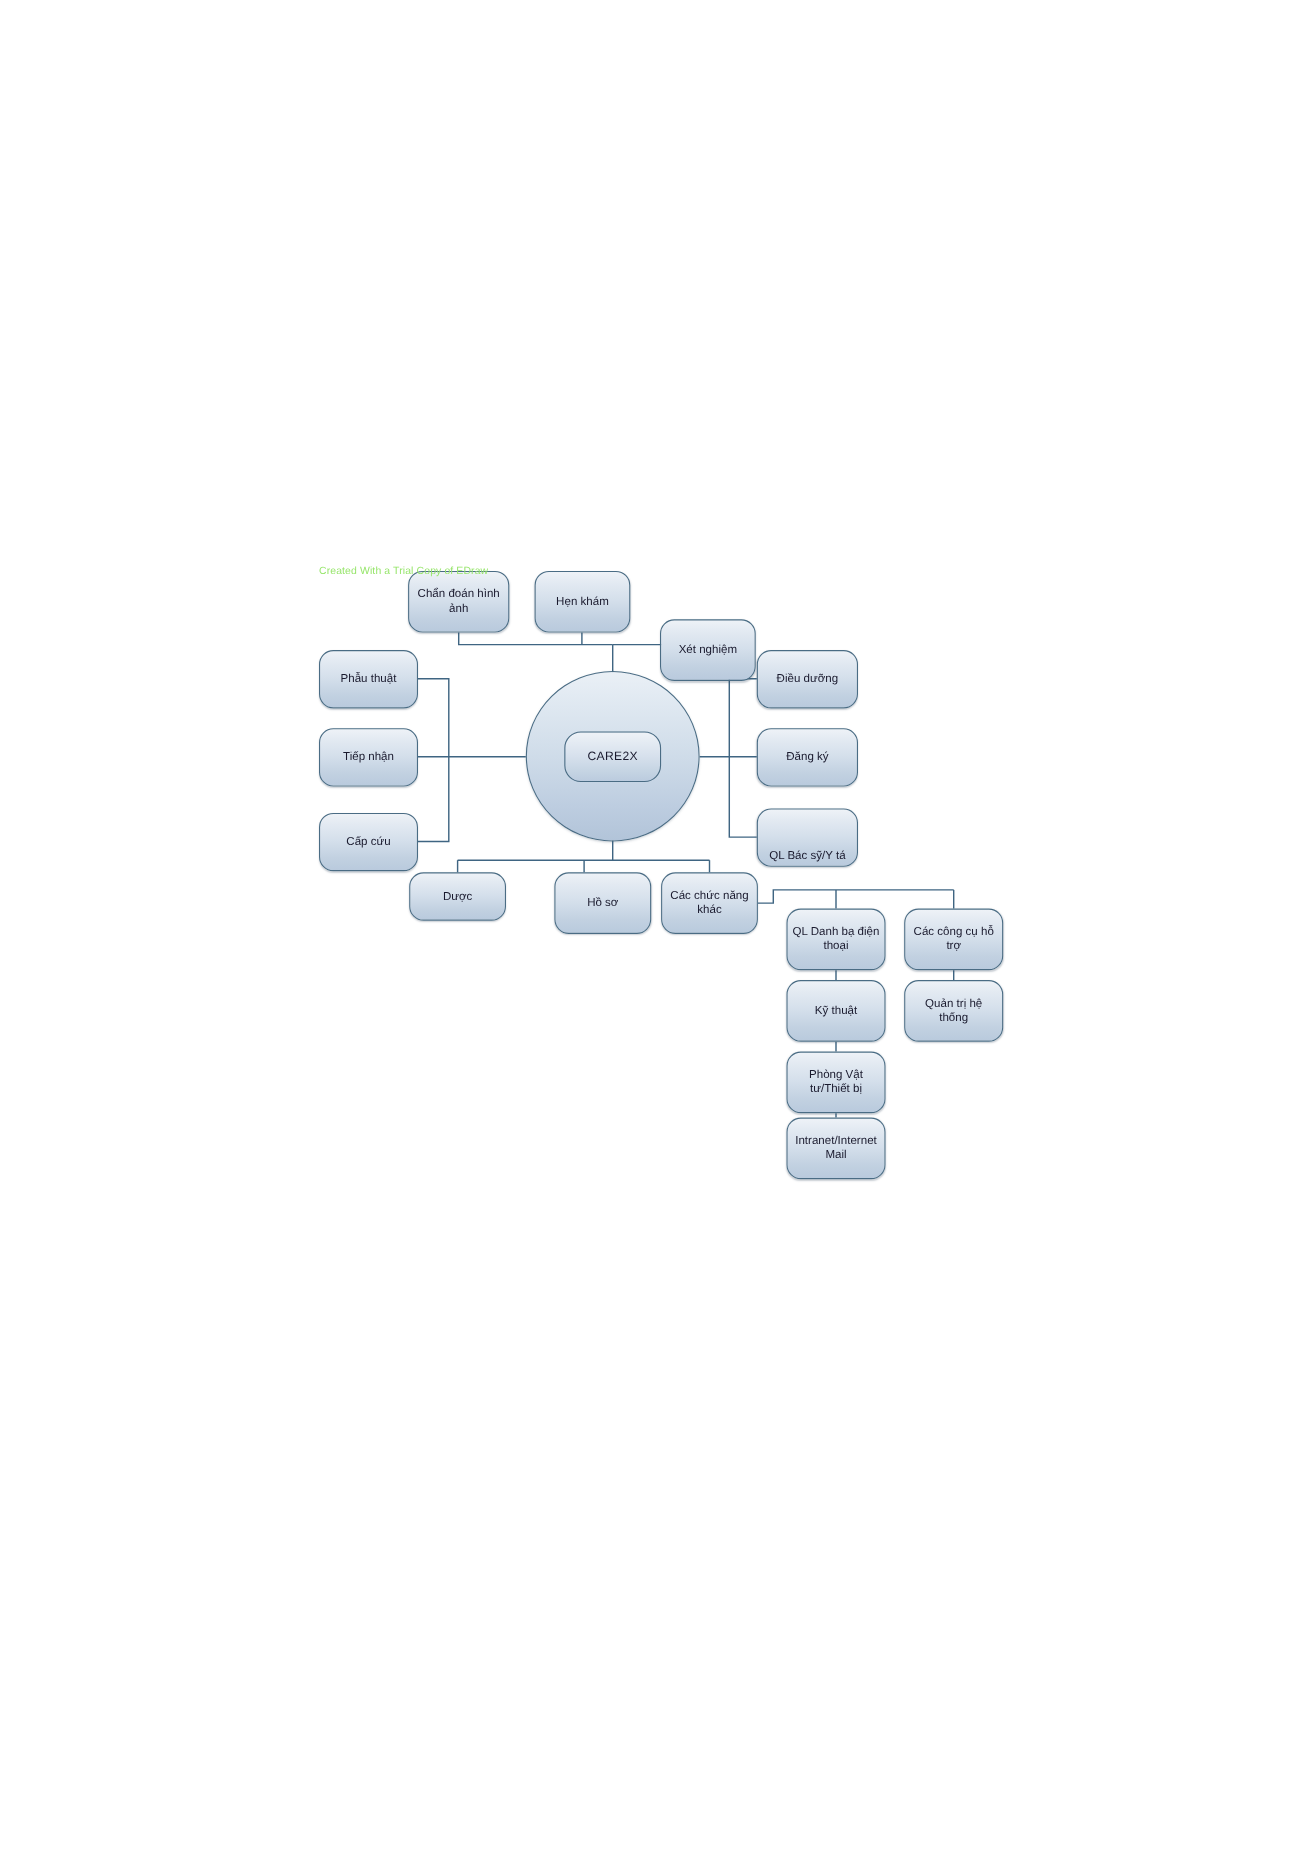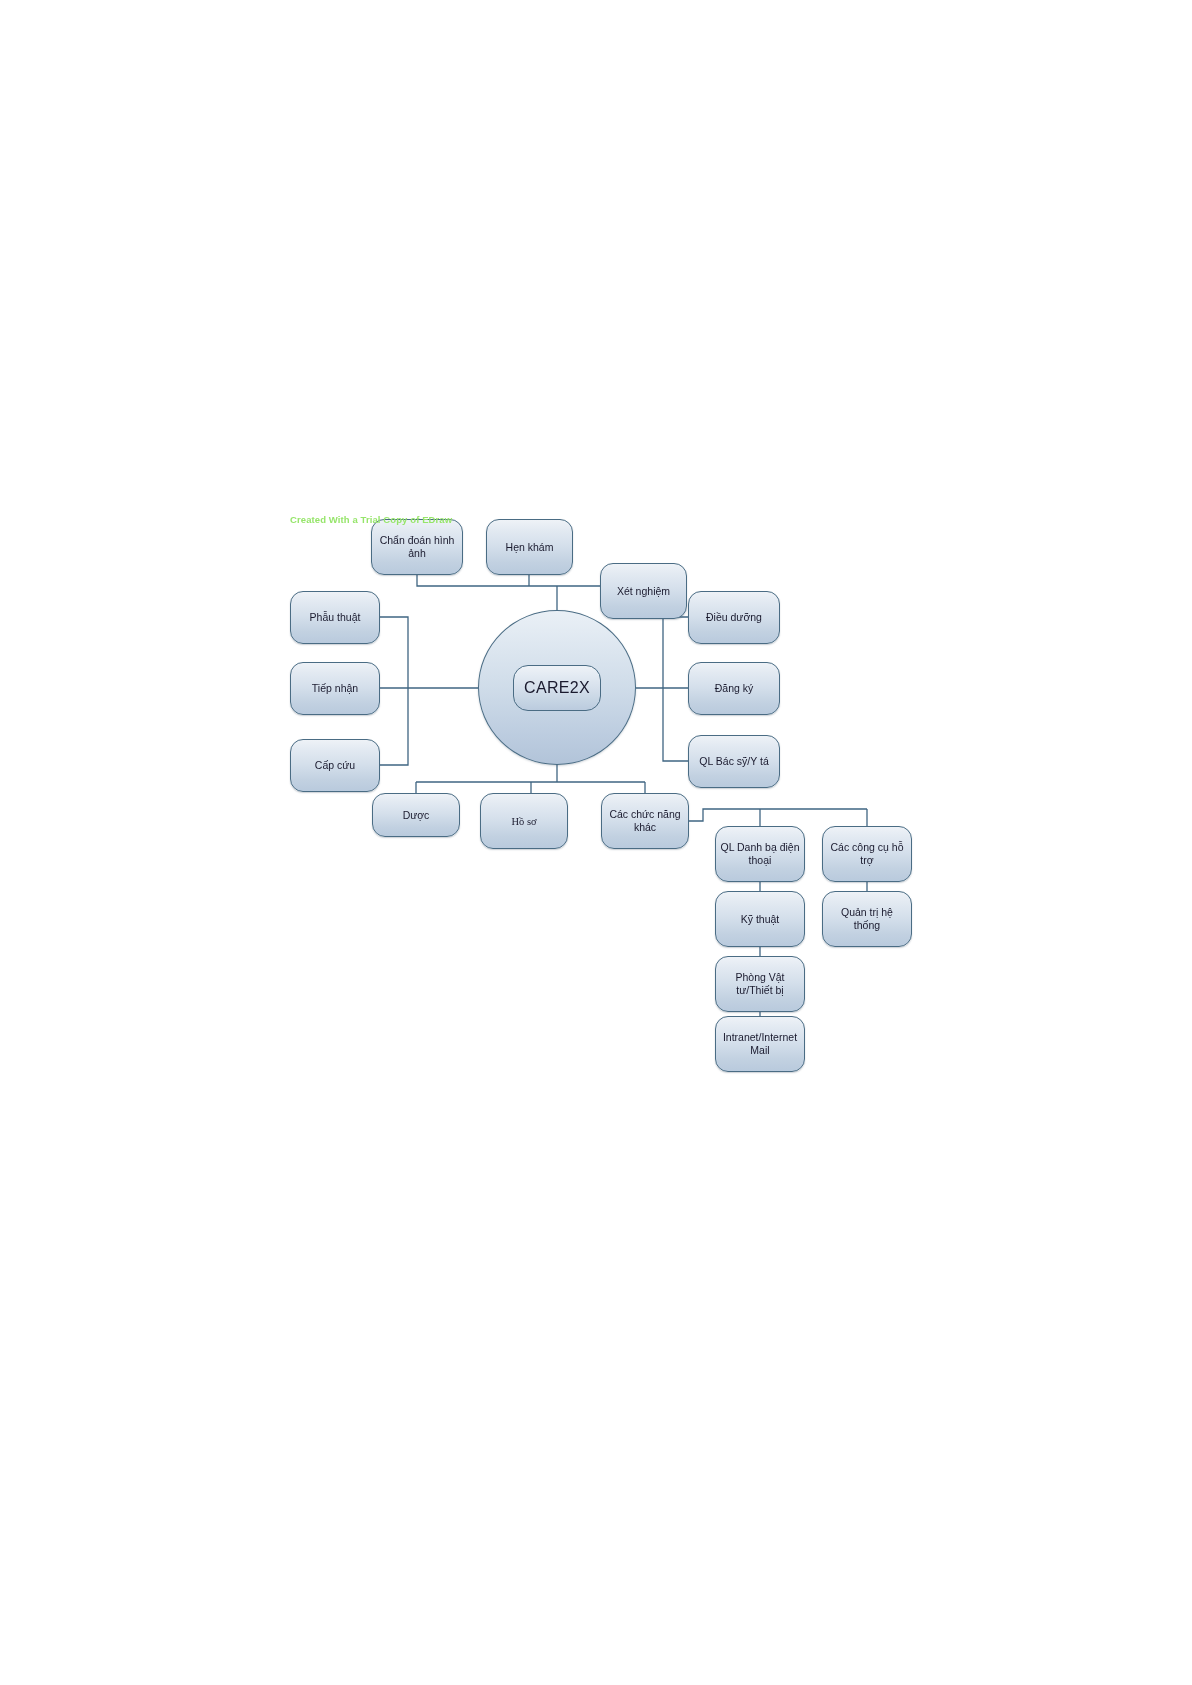--- a/index.html
+++ b/index.html
@@ -32,21 +32,21 @@
     height: 1685px;
     z-index: 1;
     pointer-events: none;
   }
 
   .watermark {
     position: absolute;
     z-index: 3;
     font-family: "Liberation Sans", "DejaVu Sans", sans-serif;
     font-size: 9.5px;
-    font-weight: bold;
+    font-weight: normal;
     color: #96e56a;
     letter-spacing: 0.1px;
     white-space: nowrap;
   }
 
   
   .node {
     position: absolute;
     z-index: 2;
     box-sizing: border-box;
@@ -95,21 +95,21 @@
     background: linear-gradient(to bottom,
                 #eef2f7 0%,
                 #e4ebf3 20%,
                 #d6e0ec 50%,
                 #c5d4e3 80%,
                 #bbcbde 100%);
     display: flex;
     align-items: center;
     justify-content: center;
     text-align: right;
-    font-size: 16px;
+    font-size: 11px;
     color: #1a1a2e;
     letter-spacing: 0.3px;
   }
 </style>
 </head>
 <body>
 
 <div id="canvas">
 
   <svg id="connectors" viewBox="0 0 1192 1685" xmlns="http://www.w3.org/2000/svg">
@@ -179,29 +179,29 @@
   </div>
 
   <div class="node" style="left:688px; top:591px; width:92px; height:53px;text-align:center;">
     <span>Điều dưỡng</span>
   </div>
 
   <div class="node" style="left:688px; top:662px; width:92px; height:53px;">
     <span>Đăng ký</span>
   </div>
 
-  <div class="node" style="left:688px; top:735px; width:92px; height:53px;">
+  <div class="node" style="left:688px; top:735px; width:92px; height:53px;align-items:flex-end;">
     <span>QL Bác sỹ/Y tá</span>
   </div>
 
   <div class="node" style="left:372px; top:793px; width:88px; height:44px;">
     <span>Dược</span>
   </div>
 
-  <div class="node" style="left:480px; top:793px; width:88px; height:56px;font-family:Liberation Serif, serif;">
+  <div class="node" style="left:504px; top:793px; width:88px; height:56px;">
     <span>Hồ sơ</span>
   </div>
 
   <div class="node" style="left:601px; top:793px; width:88px; height:56px;">
     <span>Các chức năng
 khác</span>
   </div>
 
   <div class="node" style="left:715px; top:826px; width:90px; height:56px;">
     <span>QL Danh bạ điện

